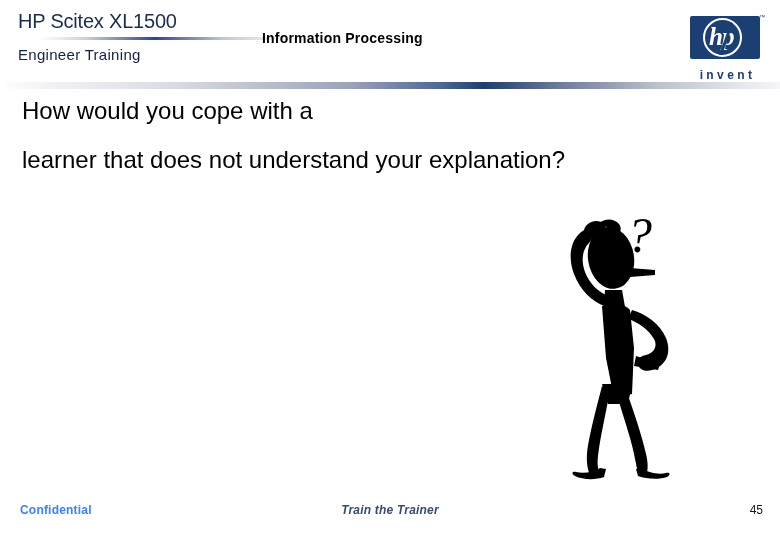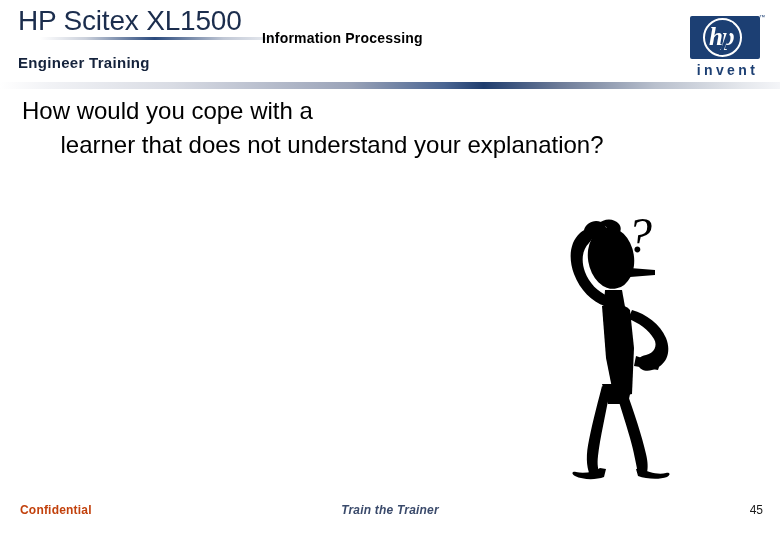--- a/index.html
+++ b/index.html
@@ -30,44 +30,44 @@
     height: 92px;
   }
   .brand-block {
     position: absolute;
     left: 18px;
     top: 8px;
     width: 280px;
   }
   .brand-title {
     font-family: "Liberation Sans", sans-serif;
-    font-size: 28px;
+    font-size: 20px;
     font-weight: 400;
     letter-spacing: -0.2px;
     color: #1b2d4d;
     line-height: 26px;
     white-space: nowrap;
   }
   .brand-rule {
     width: 255px;
     height: 3px;
     margin-top: 3px;
     margin-left: 22px;
     background: linear-gradient(to right,
         rgba(255,255,255,0) 0%,
         rgba(160,170,190,0.55) 18%,
         #2b4a7d 45%,
         rgba(150,162,185,0.6) 72%,
         rgba(255,255,255,0) 100%);
   }
   .brand-sub {
-    margin-top: 14px;
+    margin-top: 6px;
     font-family: "Liberation Sans", sans-serif;
     font-size: 15px;
-    font-weight: 700;
+    font-weight: 400;
     color: #15233c;
     letter-spacing: 0.3px;
     white-space: nowrap;
   }
 
   .slide-title {
     position: absolute;
     left: 262px;
     top: 30px;
     font-family: "Liberation Sans", sans-serif;
@@ -126,24 +126,24 @@
     transform: rotate(20deg);
   }
   .hp-tm {
     position: absolute;
     right: -5px;
     top: -2px;
     font-size: 6px;
     color: #1c3f73;
   }
   .hp-invent {
-    margin-top: 3px;
+    margin-top: 9px;
     text-align: center;
     font-family: "Liberation Sans", sans-serif;
-    font-size: 14px;
+    font-size: 12px;
     font-weight: bold;
     color: #1c3f73;
     letter-spacing: 3.4px;
     padding-left: 3px;
   }
 
   .header-rule {
     position: absolute;
     left: 0;
     top: 82px;
@@ -171,22 +171,21 @@
   }
   .body-line {
     font-family: "Liberation Sans", sans-serif;
     font-size: 24px;
     font-weight: 400;
     color: #000000;
     line-height: 26px;
     white-space: nowrap;
   }
   .body-line.line2 {
-    margin-top: 8px;
-    text-align: center;
+    margin-top: 23px;
   }
 
   
   .figure {
     position: absolute;
     left: 548px;
     top: 198px;
     width: 150px;
     height: 282px;
   }
@@ -200,21 +199,21 @@
     width: 780px;
     height: 26px;
   }
   .footer-confidential {
     position: absolute;
     left: 20px;
     top: 3px;
     font-family: "Liberation Sans", sans-serif;
     font-size: 12px;
     font-weight: bold;
-    color: #c2410c;
+    color: #3b82f6;
     letter-spacing: 0.2px;
   }
   .footer-center {
     position: absolute;
     left: 0;
     top: 3px;
     width: 780px;
     text-align: center;
     font-family: "Liberation Sans", sans-serif;
     font-size: 12px;

